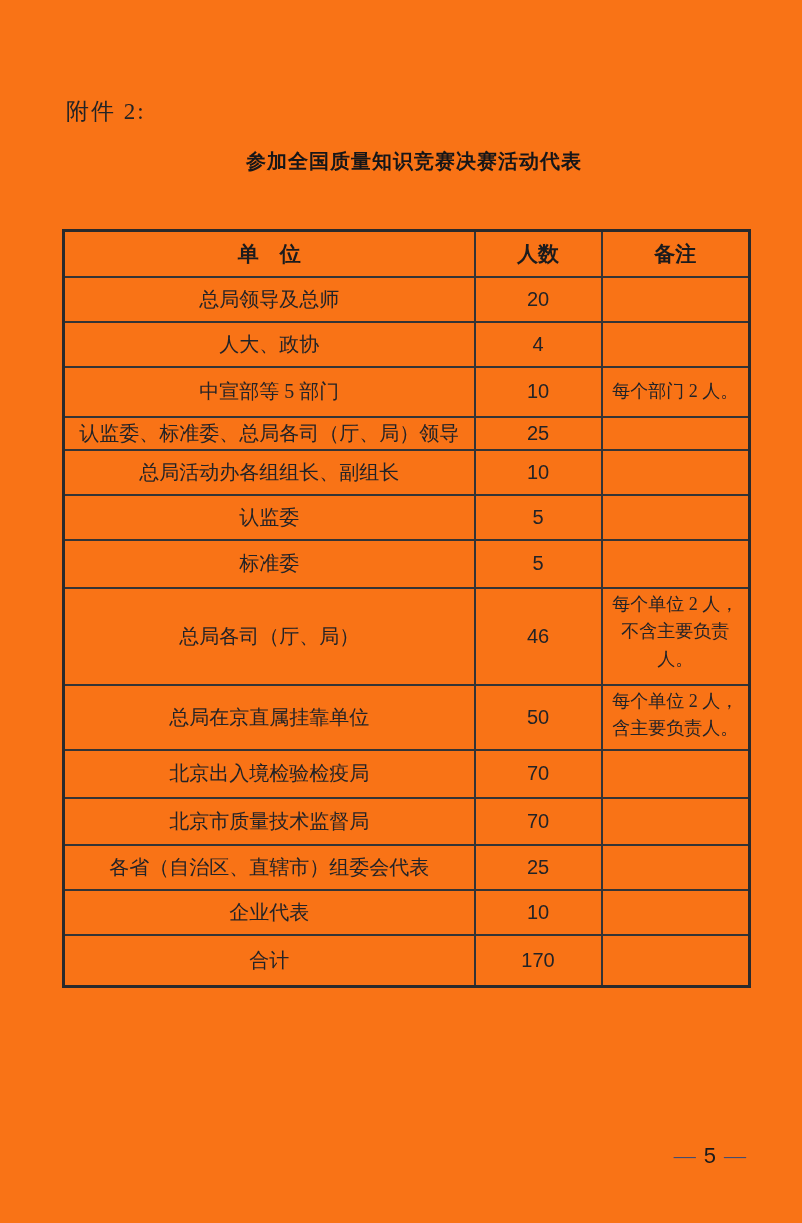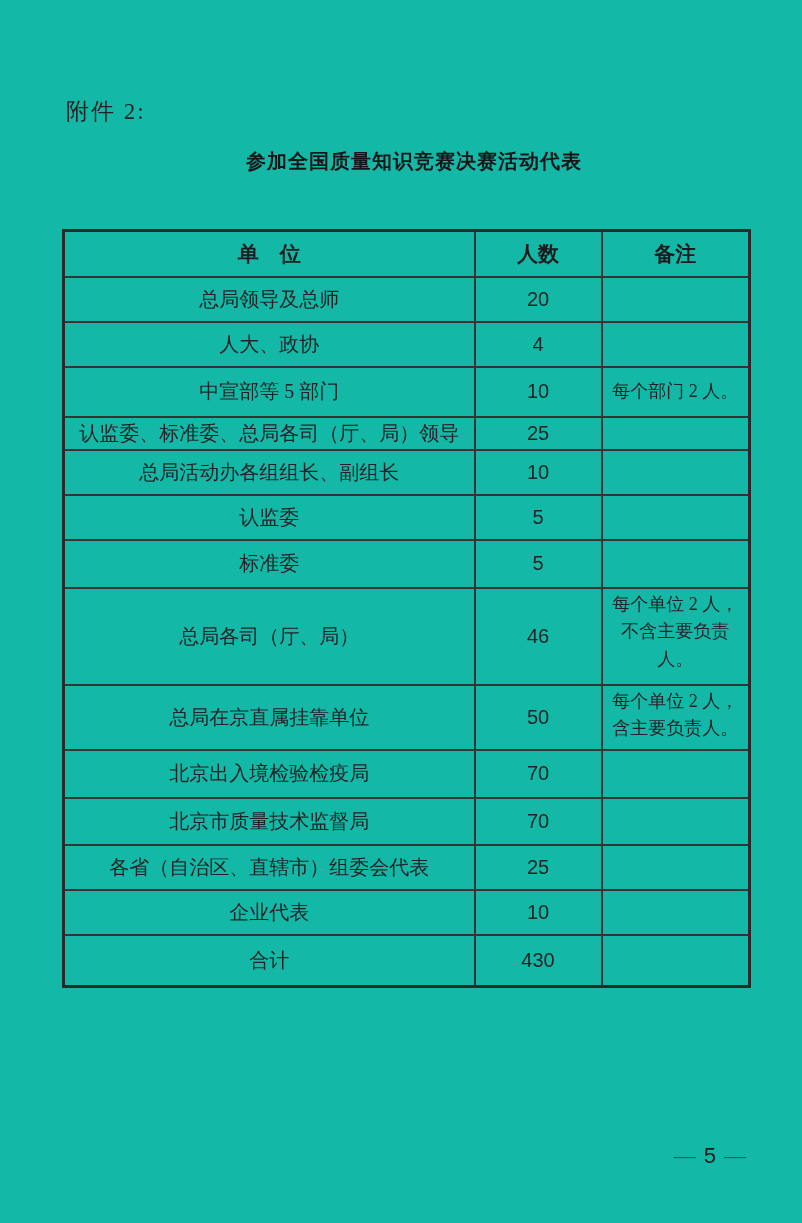--- a/index.html
+++ b/index.html
@@ -1,21 +1,21 @@
 <!DOCTYPE html>
 <html><head>
 <meta charset="utf-8">
 <style>
   * { box-sizing: border-box; }
   html, body { margin: 0; padding: 0; background: #ffffff; }
   .page {
     position: relative;
     width: 802px;
     height: 1223px;
-    background: #14b8a6;
+    background: #f97316;
     font-family: "Liberation Serif", "DejaVu Serif", serif;
     color: #1d1d1f;
     overflow: hidden;
   }
   .attachment-label {
     position: absolute;
     left: 66px;
     top: 96px;
     font-size: 23px;
     letter-spacing: 2px;
@@ -170,21 +170,21 @@
         <td class="c-count">25</td>
         <td class="c-note"></td>
       </tr>
       <tr style="height:45px">
         <td class="c-unit">企业代表</td>
         <td class="c-count">10</td>
         <td class="c-note"></td>
       </tr>
       <tr style="height:52px">
         <td class="c-unit">合计</td>
-        <td class="c-count">430</td>
+        <td class="c-count">170</td>
         <td class="c-note"></td>
       </tr>
     </tbody>
   </table>
 
   <div class="page-footer">
     <span class="dash">—</span><span class="num">5</span><span class="dash">—</span>
   </div>
 
 </div>

